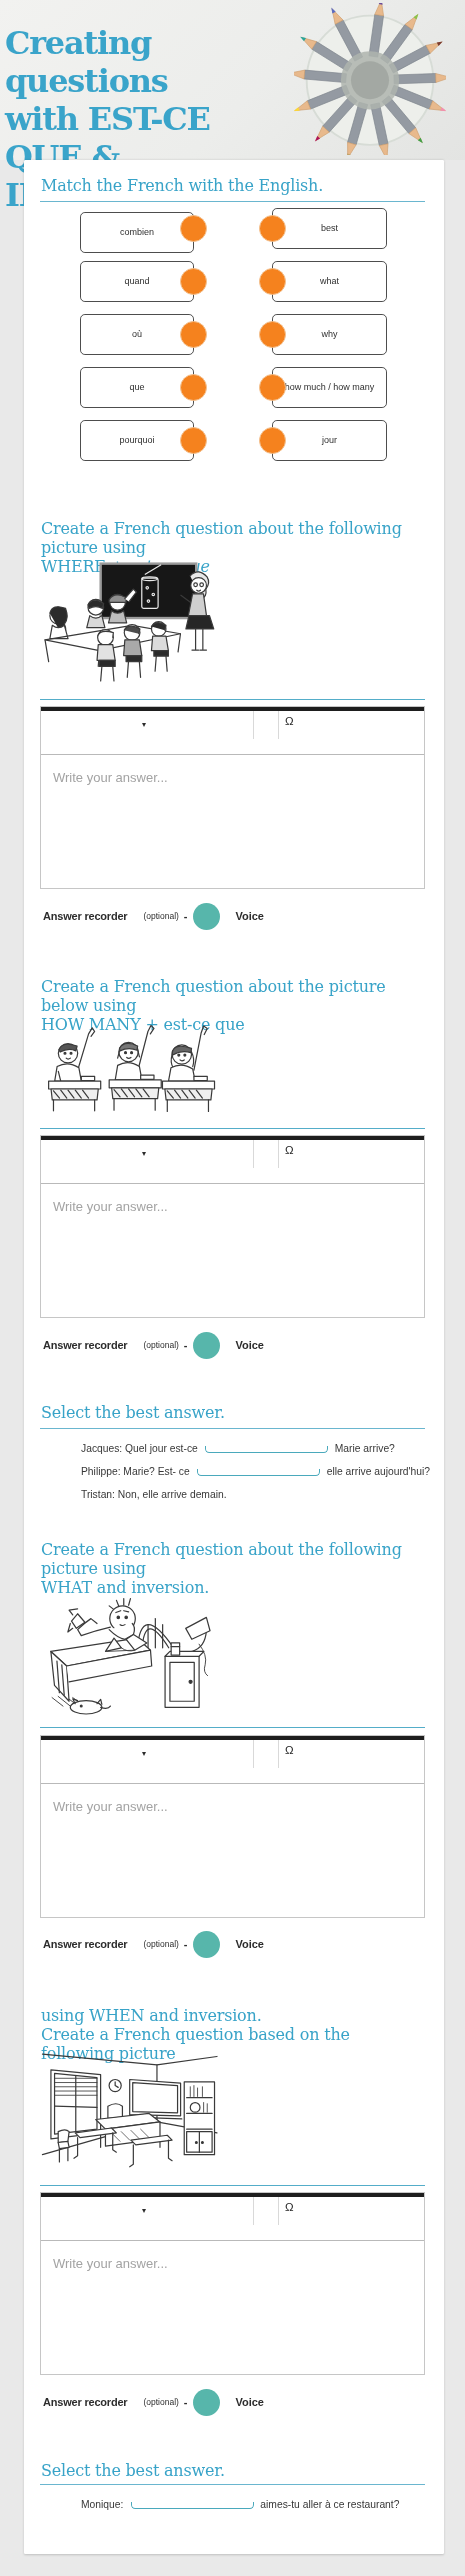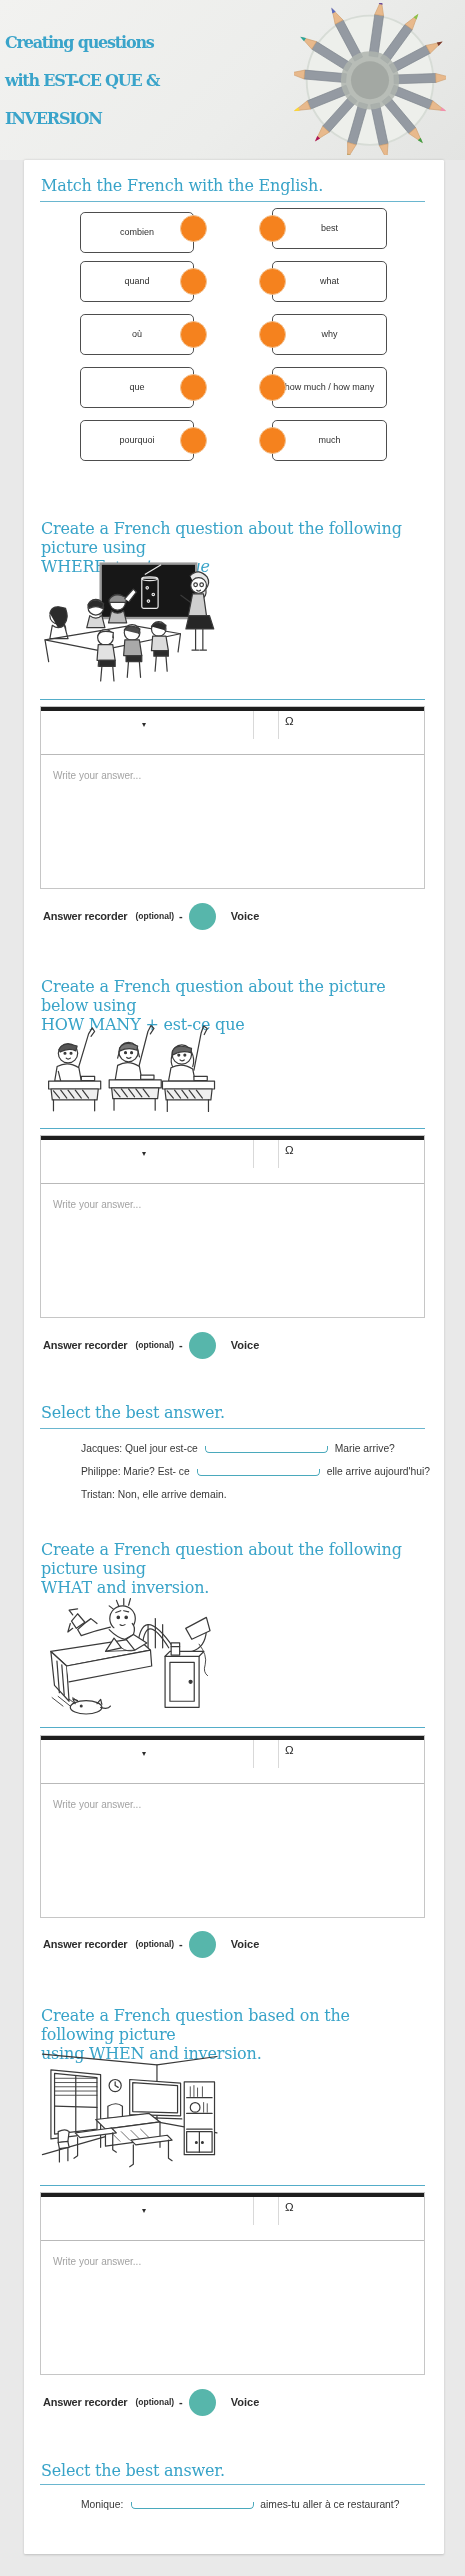--- a/index.html
+++ b/index.html
@@ -10,21 +10,21 @@
     overflow:hidden;
   }
   
   #header{
     position:absolute;left:0;top:0;width:466px;height:160px;
     background:linear-gradient(135deg,#f2f2f0 0%,#ecedeb 55%,#e3e4e2 100%);
   }
   #title{
     position:absolute;left:4.9px;top:24px;width:291px;
     font-family:"DejaVu Serif", serif;font-weight:bold;
-    font-size:16px;line-height:38px;letter-spacing:-1.2px;color:#3aa4ca;
+    font-size:32px;line-height:38px;letter-spacing:-1.2px;color:#3aa4ca;
   }
   #pencils{position:absolute;left:294px;top:3px;width:152px;height:153px;}
   
   #card{
     position:absolute;left:24px;top:160px;width:420px;height:2394px;
     background:#ffffff;border-radius:1.2px;
     box-shadow:0 0.6px 2.4px rgba(0,0,0,.18);
   }
   .h{
     position:absolute;left:17px;width:382px;
@@ -61,29 +61,29 @@
     position:absolute;left:97px;top:8.5px;width:12px;text-align:center;
     font-size:8px;color:#2c2c2c;cursor:pointer;
   }
   .ed-div{position:absolute;top:0;width:0.6px;height:28px;background:#d9d9d9;}
   .ed-div.d1{left:212px;} .ed-div.d2{left:237px;}
   .ed-omega{
     position:absolute;left:244px;top:4.2px;font-size:11.5px;color:#1f1f1f;cursor:pointer;
   }
   .ed-text{
     height:135px;box-sizing:border-box;padding:15px 12px;
-    font-size:10px;color:#a3a3a3;
+    font-size:13px;color:#a3a3a3;
   }
   
   .recorder{
     position:absolute;left:19px;height:28px;
     display:flex;align-items:center;color:#2d2d2d;
   }
   .rec-label{font-size:11px;font-weight:bold;letter-spacing:-0.2px;}
-  .rec-opt{font-size:8.5px;font-weight:bold;margin-left:8px;}
+  .rec-opt{font-size:8.5px;font-weight:normal;margin-left:16px;}
   .rec-dash{font-size:11px;font-weight:bold;margin:0 6px 0 4.9px;}
   .rec-circle{
     width:27px;height:27px;border-radius:50%;background:#57b6ab;cursor:pointer;
   }
   .rec-voice{font-size:11px;font-weight:bold;margin-left:15px;}
   
   .drow{
     position:absolute;left:17px;width:388px;height:18px;
     display:flex;align-items:flex-end;
     font-size:10.3px;color:#383838;margin-left:40px;
@@ -201,21 +201,21 @@
   <div class="mcard r" style="top:154px">why</div>
   <div class="dot" style="left:156px;top:161px"></div>
   <div class="dot" style="left:235px;top:161px"></div>
 
   <div class="mcard l" style="top:207px">que</div>
   <div class="mcard r" style="top:207px">how much / how many</div>
   <div class="dot" style="left:156px;top:214px"></div>
   <div class="dot" style="left:235px;top:214px"></div>
 
   <div class="mcard l" style="top:260px">pourquoi</div>
-  <div class="mcard r" style="top:260px">much</div>
+  <div class="mcard r" style="top:260px">jour</div>
   <div class="dot" style="left:156px;top:267px"></div>
   <div class="dot" style="left:235px;top:267px"></div>
 
   <div class="h" style="top:359px">
     <div><span>Create a French question about the following picture using</span></div>
     <div><span>WHERE + </span><span class="it">est-ce que</span></div>
   </div>
 
   <div class="qimg" style="left:16px;top:400px;width:183px;height:130px">
     <svg viewBox="0 0 302 215">
@@ -452,22 +452,22 @@
   </div>
   <div class="recorder" style="top:1770px">
     <span class="rec-label">Answer recorder</span>
     <span class="rec-opt">(optional)</span>
     <span class="rec-dash">-</span>
     <span class="rec-circle"></span>
     <span class="rec-voice">Voice</span>
   </div>
 
   <div class="h" style="top:1846px">
+    <div><span>using WHEN and inversion.</span></div>
     <div><span>Create a French question based on the following picture</span></div>
-    <div><span>using WHEN and inversion.</span></div>
   </div>
 
   <div class="qimg" style="left:16px;top:1888px;width:180px;height:123px">
     <svg viewBox="0 0 297 203">
       <g class="sketch" stroke-width="1.8">
         <path d="M4 10 L193 28 L292 14"></path>
         <line x1="193" y1="28" x2="193" y2="122"></line>
         <path d="M4 176 L193 122 L292 140"></path>
         <path d="M18 36 L100 44 L100 140 L18 150 Z" fill="#fff"></path>
         <path d="M24 42 L94 49 L94 134 L24 142 Z"></path>

